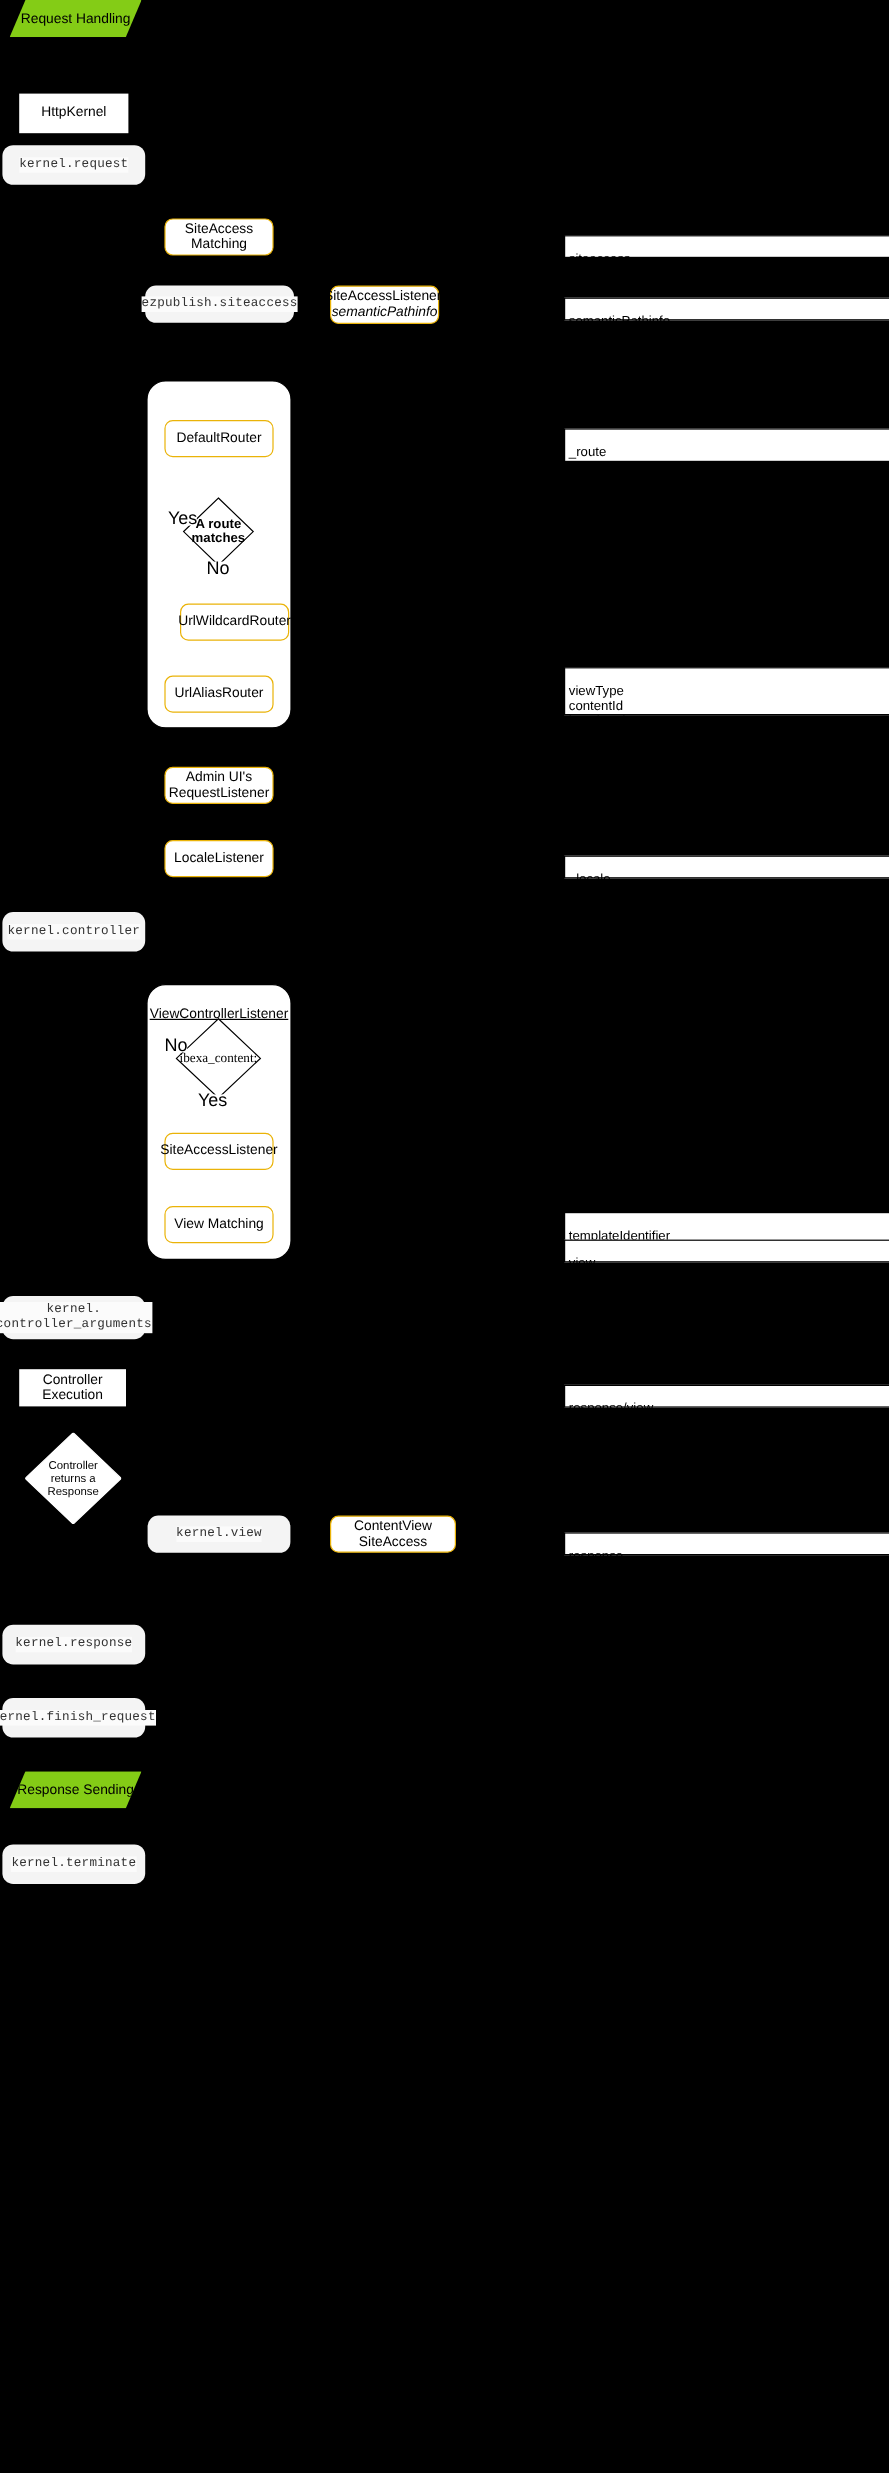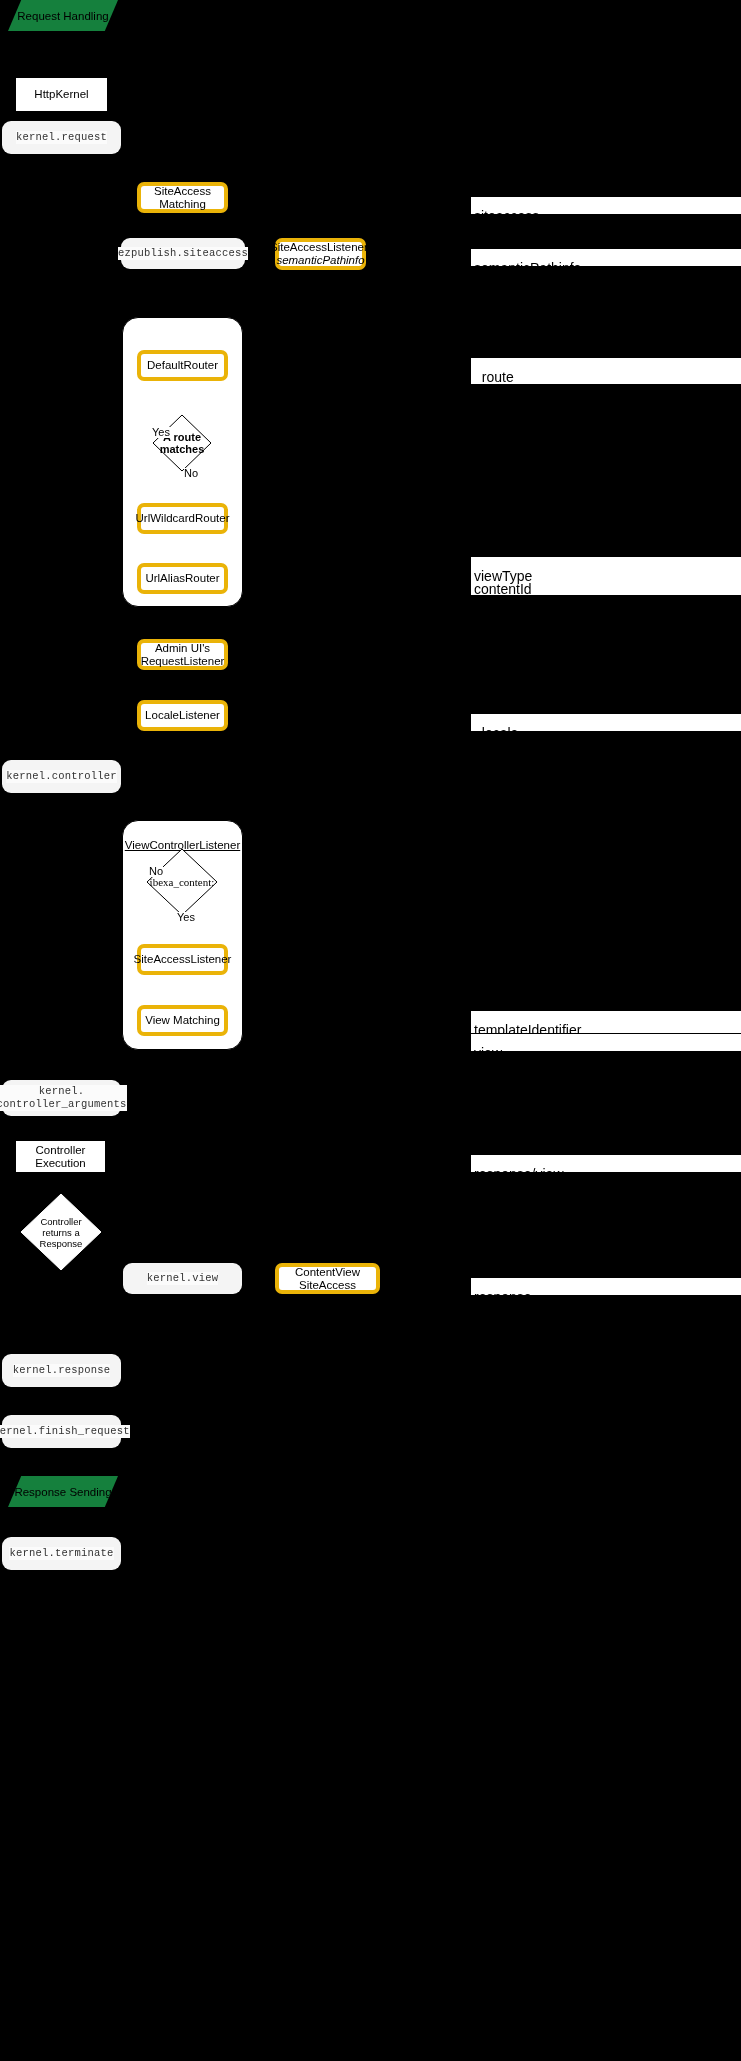--- a/index.html
+++ b/index.html
@@ -23,58 +23,58 @@
     justify-content:center;
     text-align:center;
     background:#ffffff;
     color:#000;
     font-size:11.5px;
     line-height:13px;
     white-space:pre-line;
   }
   .rounded{
     border-radius:7px;
-    border:4px solid #eab308;
+    border:1px solid #eab308;
   }
   .plain{ border:none; border-radius:0; }
 
   
   .event{
     background:#f4f4f4;
     border-radius:9px;
     border:none;
     font-family:"Liberation Mono","DejaVu Sans Mono",monospace;
     font-size:10.5px;
     line-height:13px;
     color:#333;
     letter-spacing:.2px;
   }
   .event span{ background:#fbfbfb; }
 
   
   .banner{
     position:absolute;
     box-sizing:border-box;
-    background:#15803d;
+    background:#84cc16;
     display:flex;
     align-items:center;
     justify-content:center;
     font-size:11.5px;
     color:#000;
     clip-path:polygon(12% 0, 100% 0, 88% 100%, 0 100%);
   }
 
   
   .attr{
     position:absolute;
     box-sizing:border-box;
     background:#fff;
     border:1px solid #000;
     border-right:none;
-    font-size:14px;
+    font-size:11px;
     line-height:12.4px;
     color:#000;
     padding:1px 0 1px 3px;
     white-space:pre-line;
     text-align:left;
   }
 
   
   .group{
     position:absolute;
@@ -114,25 +114,24 @@
     line-height:12.5px;
     white-space:pre-line;
     color:#000;
   }
   .diamond.filled .dlabel{ color:#fff; font-size:10px; line-height:11.5px;}
   .mono-lbl{ font-family:"Liberation Serif","DejaVu Serif",serif; font-size:11px; }
 
   
   .elabel{
     position:absolute;
-    font-size:11px;
+    font-size:15px;
     line-height:11px;
     color:#000;
     background:transparent;
-    margin-left:12px;
   }
   .elabel.onwhite{ background:#fff; }
 
   svg.wires{
     position:absolute;
     left:0;top:0;
     width:741px;height:2061px;
     pointer-events:none;
   }
 </style>
@@ -227,21 +226,21 @@
     <div class="dlabel">A route
 matches</div>
   </div>
   <div class="elabel onwhite" style="left:140px;top:427px;">
     <span>Yes</span>
   </div>
   <div class="elabel onwhite" style="left:172px;top:468px;">
     <span>No</span>
   </div>
 
-  <div class="node rounded" style="left:137px;top:503px;width:91px;height:31px;">
+  <div class="node rounded" style="left:150px;top:503px;width:91px;height:31px;">
     <span>UrlWildcardRouter</span>
   </div>
 
   <div class="node rounded" style="left:137px;top:563px;width:91px;height:31px;">
     <span>UrlAliasRouter</span>
   </div>
 
   <div class="attr" style="left:470px;top:556px;width:271px;height:40px;">
     <span>viewType
 contentId

